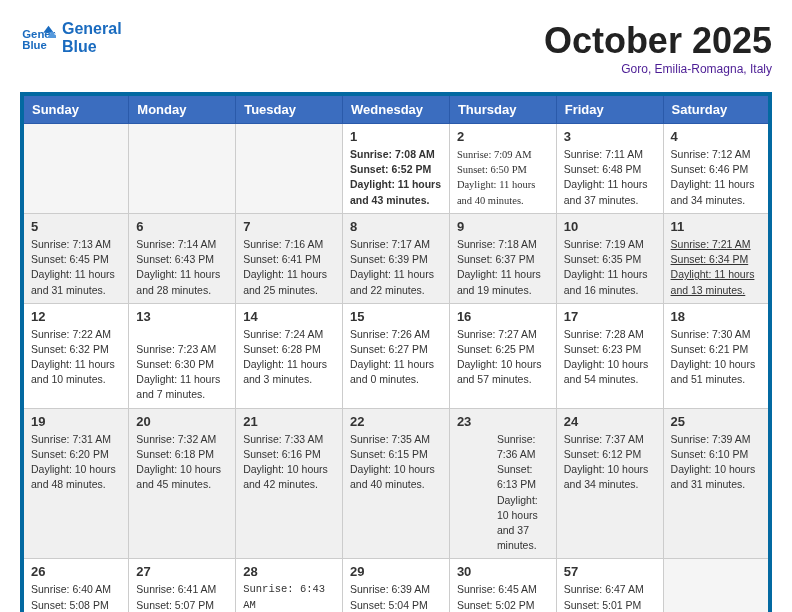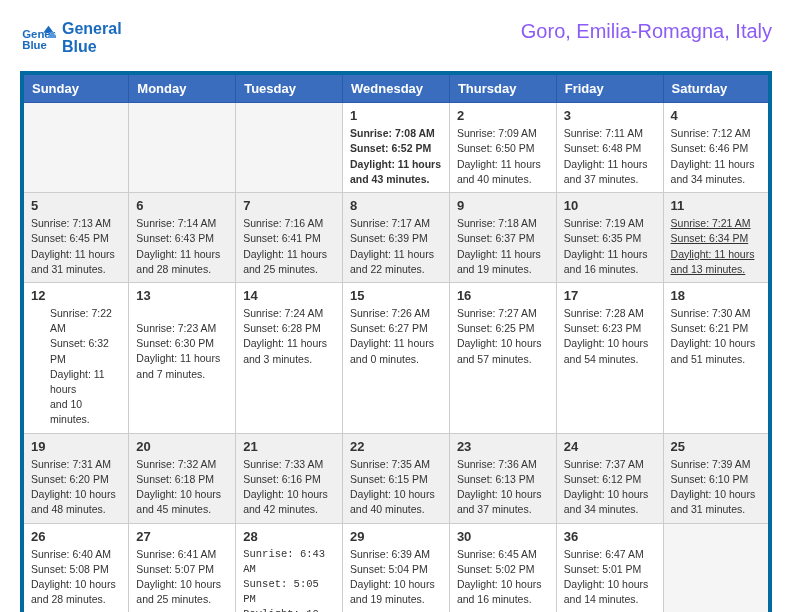--- a/index.html
+++ b/index.html
@@ -27,22 +27,22 @@
     }
     .title-block {
       text-align: right;
     }
     .month-title {
       font-size: 36px;
       font-weight: bold;
       color: #222;
     }
     .location {
-      font-size: 20px;
-      color: #8b5cf6;
+      font-size: 12px;
+      color: #4c1d95;
     }
     .calendar {
       width: 100%;
       border-collapse: collapse;
       border: 4px solid #0369a1;
     }
     .calendar th {
       background-color: #3b6dbf;
       color: white;
       text-align: left;
@@ -86,20 +86,21 @@
       <text x="2" y="16" font-family="Arial" font-weight="bold" font-size="13" fill="#1a6bbf">General</text>
       <text x="2" y="29" font-family="Arial" font-weight="bold" font-size="13" fill="#1a6bbf">Blue</text>
       <polygon points="32,2 38,10 26,10" fill="#1a6bbf"></polygon>
       <polygon points="36,8 42,16 30,16" fill="#5599dd"></polygon>
     </svg>
     <div>
       <div style="font-weight:bold;font-size:16px;color:#1a6bbf;line-height:1.1;">General<br>Blue</div>
     </div>
   </div>
   <div class="title-block">
+    <div class="month-title">October 2025</div>
     <div class="location">Goro, Emilia-Romagna, Italy</div>
   </div>
 </div>
 
 <table class="calendar">
   <thead>
     <tr>
     <th>Sunday</th>
         <th>Monday</th>
         <th>Tuesday</th>
@@ -116,21 +117,21 @@
         <td class="empty"></td>
         <td>
           <div class="day-num">1</div>
           <div class="day-info" style="white-space: pre-line; font-weight: bold;">Sunrise: 7:08 AM
 Sunset: 6:52 PM
 Daylight: 11 hours
 and 43 minutes.</div>
         </td>
         <td>
           <div class="day-num">2</div>
-          <div class="day-info" style="white-space: pre-line;">Sunrise: 7:09 AM
+          <div class="day-info" style="white-space: pre-line; font-family: Liberation Serif, serif;">Sunrise: 7:09 AM
 Sunset: 6:50 PM
 Daylight: 11 hours
 and 40 minutes.</div>
         </td>
         <td>
           <div class="day-num">3</div>
           <div class="day-info" style="white-space: pre-line;">Sunrise: 7:11 AM
 Sunset: 6:48 PM
 Daylight: 11 hours
 and 37 minutes.</div>
@@ -190,21 +191,21 @@
           <div class="day-num">11</div>
           <div class="day-info" style="white-space: pre-line; text-decoration: underline;">Sunrise: 7:21 AM
 Sunset: 6:34 PM
 Daylight: 11 hours
 and 13 minutes.</div>
         </td>
       </tr>
       <tr>
         <td>
           <div class="day-num">12</div>
-          <div class="day-info" style="white-space: pre-line; margin-left: 19px;">Sunrise: 7:22 AM
+          <div class="day-info" style="white-space: pre-line;">Sunrise: 7:22 AM
 Sunset: 6:32 PM
 Daylight: 11 hours
 and 10 minutes.</div>
         </td>
         <td>
           <div class="day-num">13</div>
           <div class="day-info" style="white-space: pre-line; margin-top: 18px;">Sunrise: 7:23 AM
 Sunset: 6:30 PM
 Daylight: 11 hours
 and 7 minutes.</div>
@@ -269,21 +270,21 @@
         </td>
         <td>
           <div class="day-num">22</div>
           <div class="day-info" style="white-space: pre-line;">Sunrise: 7:35 AM
 Sunset: 6:15 PM
 Daylight: 10 hours
 and 40 minutes.</div>
         </td>
         <td>
           <div class="day-num">23</div>
-          <div class="day-info" style="white-space: pre-line;">Sunrise: 7:36 AM
+          <div class="day-info" style="white-space: pre-line; margin-left: 40px;">Sunrise: 7:36 AM
 Sunset: 6:13 PM
 Daylight: 10 hours
 and 37 minutes.</div>
         </td>
         <td>
           <div class="day-num">24</div>
           <div class="day-info" style="white-space: pre-line;">Sunrise: 7:37 AM
 Sunset: 6:12 PM
 Daylight: 10 hours
 and 34 minutes.</div>
@@ -326,21 +327,21 @@
 and 19 minutes.</div>
         </td>
         <td>
           <div class="day-num">30</div>
           <div class="day-info" style="white-space: pre-line;">Sunrise: 6:45 AM
 Sunset: 5:02 PM
 Daylight: 10 hours
 and 16 minutes.</div>
         </td>
         <td>
-          <div class="day-num">36</div>
+          <div class="day-num">57</div>
           <div class="day-info" style="white-space: pre-line;">Sunrise: 6:47 AM
 Sunset: 5:01 PM
 Daylight: 10 hours
 and 14 minutes.</div>
         </td>
         <td class="empty"></td>
       </tr>
     </tbody>
 </table>
 

